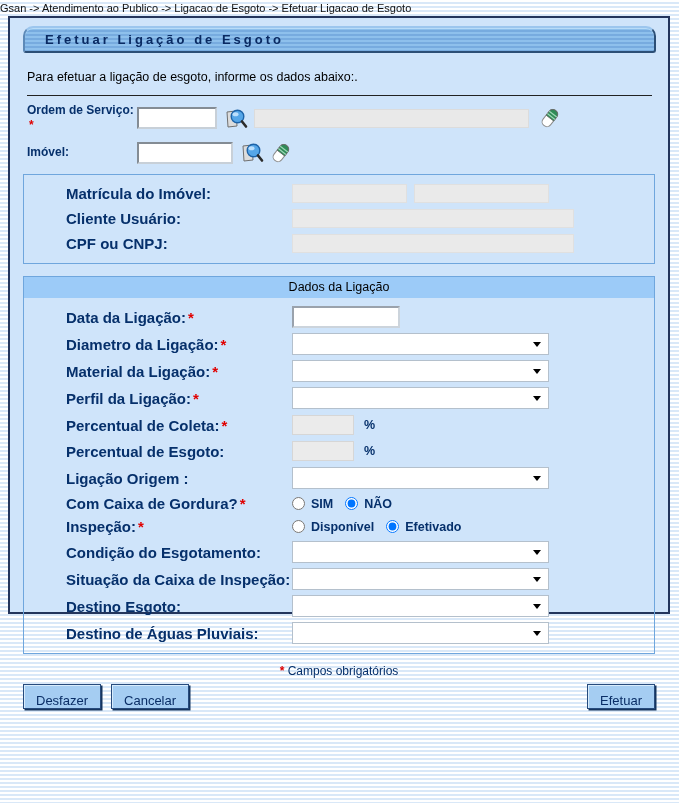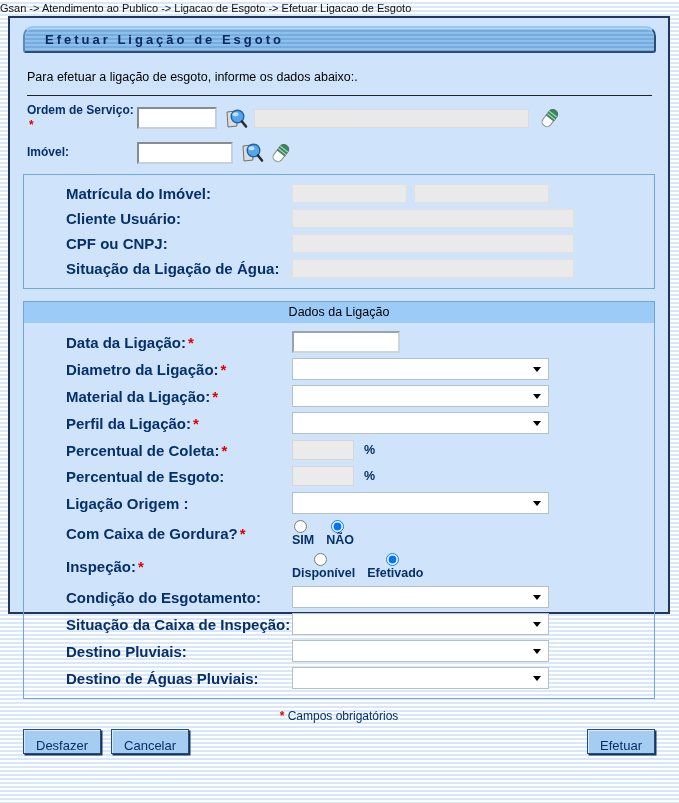--- a/index.html
+++ b/index.html
@@ -65,21 +65,21 @@
     border-left:4px solid transparent; border-right:4px solid transparent; border-top:5px solid #000;
     pointer-events:none;
   }
   .sel-wrap select {
     -webkit-appearance:none; appearance:none;
     width:100%; height:100%; border:0; background:transparent;
     font:12px "Liberation Sans",sans-serif; padding:0 3px;
   }
 
   .radio-group { display:flex; align-items:center; }
-  .radio-opt { display:flex; align-items:center; margin-right:12px; cursor:pointer;flex-direction:column; }
+  .radio-opt { display:flex; align-items:center; margin-right:12px; cursor:pointer; }
   .radio-opt input { width:13px; height:13px; margin:0 6px 0 0; }
   .radio-opt span { font-size:12.5px; font-weight:bold; color:#06306b; }
 
   .required-note { margin-top:10px; text-align:center; font-size:12px; color:#06306b; }
   .required-note .mark { color:#e00000; font-weight:bold; }
 
   .buttons-row { margin:auto 13px 8px 13px; display:flex; align-items:flex-end; padding-top:6px; }
   .btn {
     height:25px; padding:8px 12px;
     background:#a5cdf2; color:#0a2e66;
@@ -157,24 +157,20 @@
         <input class="ro-box ro-small2" type="text" readonly="" value="" style="">
       </div>
       <div class="frow">
         <div class="flabel">Cliente Usuário:</div>
         <input class="ro-box ro-full" type="text" readonly="" value="" style="">
       </div>
       <div class="frow">
         <div class="flabel">CPF ou CNPJ:</div>
         <input class="ro-box ro-full" type="text" readonly="" value="" style="">
       </div>
-      <div class="frow">
-        <div class="flabel">Situação da Ligação de Água:</div>
-        <input class="ro-box ro-full" type="text" readonly="" value="" style="">
-      </div>
     </div>
   </div>
 
   <div class="panel panel2">
     <div class="panel-header">Dados da Ligação</div>
     <div class="panel-body">
 
       <div class="frow frow2">
         <div class="flabel"><span>Data da Ligação:</span><span class="req">*</span></div>
         <input class="date-input" type="text" value="" style="">
@@ -256,21 +252,21 @@
       </div>
 
       <div class="frow frow2">
         <div class="flabel">Situação da Caixa de Inspeção:</div>
         <div class="sel-wrap">
           <select><option></option></select>
         </div>
       </div>
 
       <div class="frow frow2">
-        <div class="flabel">Destino Pluviais:</div>
+        <div class="flabel">Destino Esgoto:</div>
         <div class="sel-wrap">
           <select><option></option></select>
         </div>
       </div>
 
       <div class="frow frow2">
         <div class="flabel">Destino de Águas Pluviais:</div>
         <div class="sel-wrap">
           <select><option></option></select>
         </div>

